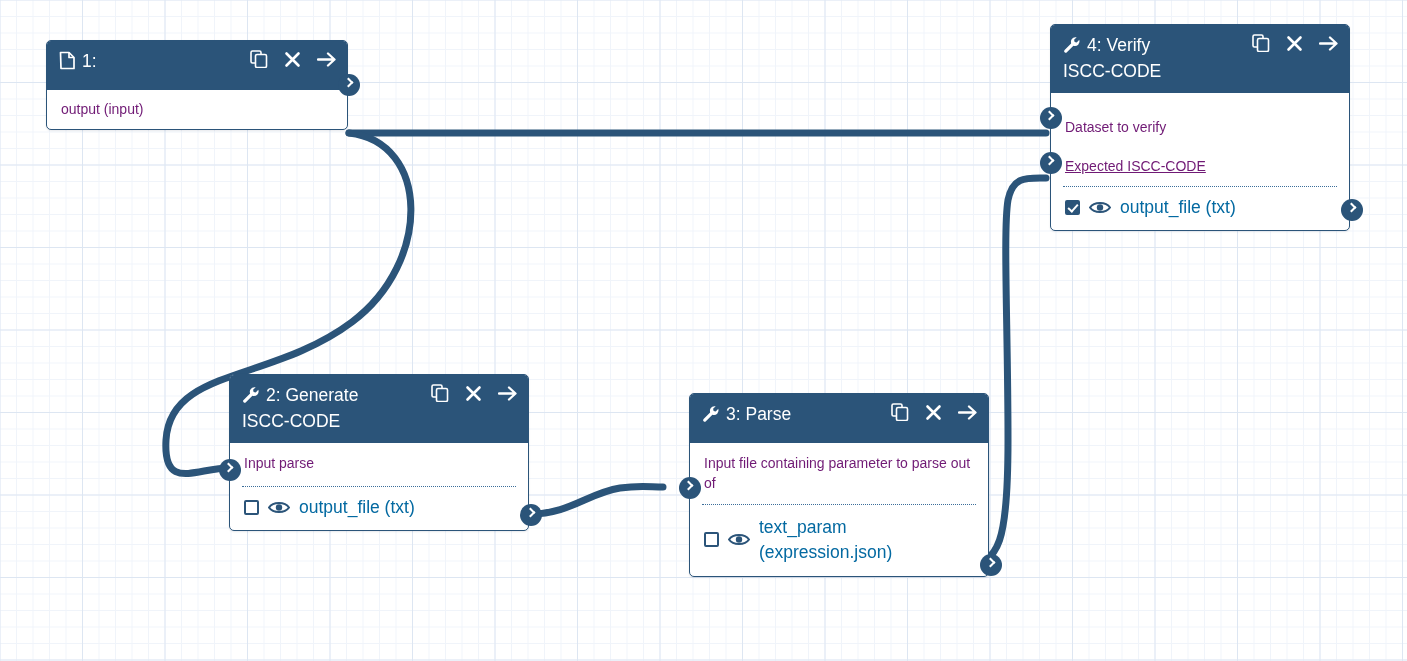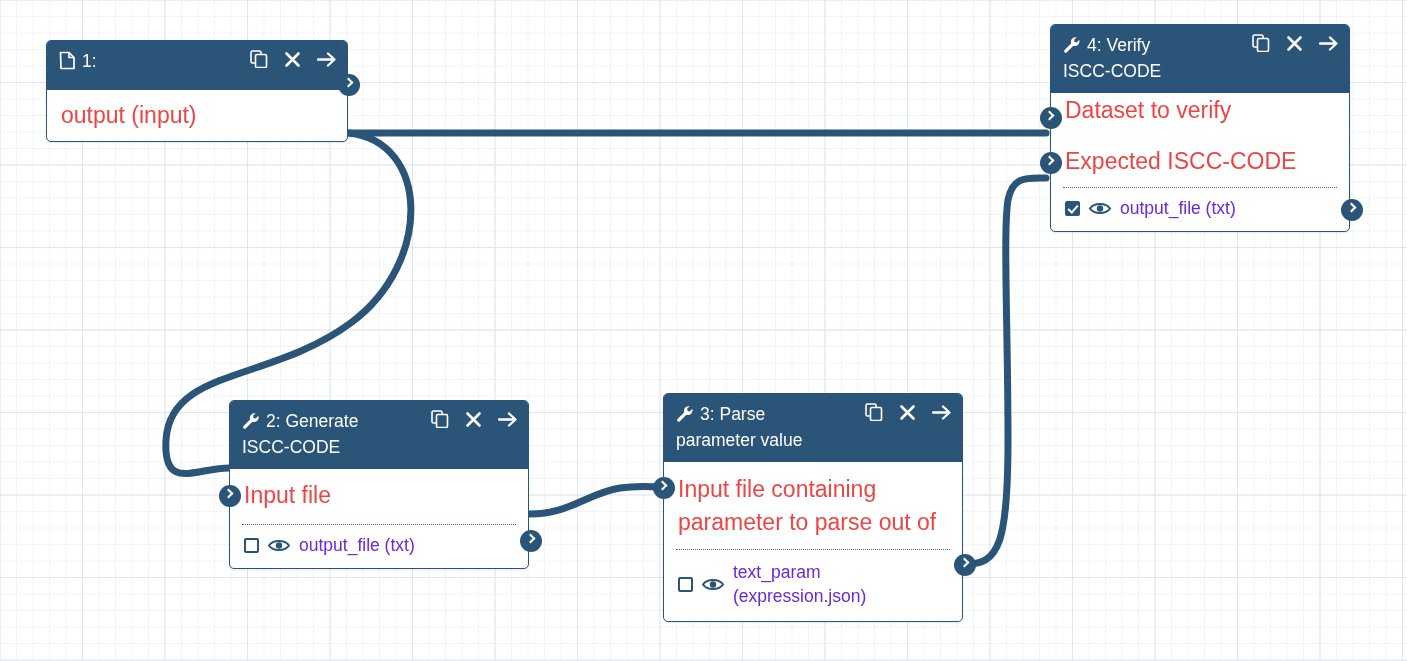--- a/index.html
+++ b/index.html
@@ -84,40 +84,40 @@
     line-height: 0;
   }
 
   .node-body {
     padding: 0;
   }
 
   .port-row {
     position: relative;
     padding: 10px 14px;
-    font-size: 23px;
-    color: #ef4444;
+    font-size: 14px;
+    color: #701a75;
     line-height: 1.33;
   }
   .port-row.input-row { padding-top: 11px; padding-bottom: 11px; }
 
   .sep {
     height: 0;
     border-top: 1px dotted #3c6e9a;
     margin: 2px 12px 0 12px;
   }
 
   .out-row {
     display: flex;
     align-items: center;
     gap: 9px;
     padding: 9px 14px 11px 14px;
     position: relative;
     font-size: 17.5px;
-    color: #6d28d9;
+    color: #0369a1;
   }
   .out-row .out-label { line-height: 1.3; }
 
   .checkbox {
     width: 15px; height: 15px;
     box-sizing: border-box;
     border: 2px solid #2b5479;
     border-radius: 2px;
     flex: 0 0 auto;
     background: #ffffff;
@@ -200,21 +200,21 @@
             </svg>
         </span>
       </span>
     </div>
     <div class="node-body">
       <div class="port-row">output (input)</div>
     </div>
     <div class="knob out" style="left:291px; top:33px;"></div>
   </div>
 
-  <div class="node" id="node2" style="left:229px; top:374px; width:300px;margin-top:26px;">
+  <div class="node" id="node2" style="left:229px; top:374px; width:300px;">
     <div class="node-header">
       <span class="node-title-line">
         <span class="hdr-icon">
           <svg width="18" height="18" viewBox="0 0 18 18">
               <path d="M12.4 1.2a4.6 4.6 0 0 0-4.3 6.2L1.6 13.9a1.6 1.6 0 0 0 0 2.3 1.6 1.6 0 0 0 2.3 0l6.5-6.5a4.6 4.6 0 0 0 5.9-5.9l-2.6 2.6-2.1-.5-.5-2.1 2.6-2.6a4.6 4.6 0 0 0-1.3-.0z" fill="#ffffff"></path>
             </svg>
         </span><span>2: Generate</span>
       </span>
       <span class="node-title-line">ISCC-CODE</span>
       <span class="hdr-actions">
@@ -230,47 +230,46 @@
             </svg>
         </span>
         <span>
           <svg width="20" height="17" viewBox="0 0 20 17">
               <path d="M1 8.5 H17 M11 2.5 L17.5 8.5 L11 14.5" fill="none" stroke="#ffffff" stroke-width="2.3" stroke-linecap="round" stroke-linejoin="round"></path>
             </svg>
         </span>
       </span>
     </div>
     <div class="node-body">
-      <div class="port-row input-row">Input file</div>
+      <div class="port-row input-row">Input parse</div>
       <div class="sep"></div>
       <div class="out-row">
         <span class="checkbox"></span>
         <span class="eye">
           <svg width="22" height="15" viewBox="0 0 22 15">
               <path d="M1 7.5 C5 1.5 17 1.5 21 7.5 C17 13.5 5 13.5 1 7.5 Z" fill="none" stroke="#2b5479" stroke-width="2"></path>
               <circle cx="11" cy="7.5" r="3.2" fill="#2b5479"></circle>
             </svg>
         </span>
         <span class="out-label">output_file (txt)</span>
       </div>
     </div>
     <div class="knob in" style="left:-11px; top:84px;"></div>
     <div class="knob out" style="left:290px; top:129px;"></div>
   </div>
 
-  <div class="node" id="node3" style="left:663px; top:393px; width:300px;">
+  <div class="node" id="node3" style="left:689px; top:393px; width:300px;">
     <div class="node-header">
       <span class="node-title-line">
         <span class="hdr-icon">
           <svg width="18" height="18" viewBox="0 0 18 18">
               <path d="M12.4 1.2a4.6 4.6 0 0 0-4.3 6.2L1.6 13.9a1.6 1.6 0 0 0 0 2.3 1.6 1.6 0 0 0 2.3 0l6.5-6.5a4.6 4.6 0 0 0 5.9-5.9l-2.6 2.6-2.1-.5-.5-2.1 2.6-2.6a4.6 4.6 0 0 0-1.3-.0z" fill="#ffffff"></path>
             </svg>
         </span><span>3: Parse</span>
       </span>
-      <span class="node-title-line">parameter value</span>
       <span class="hdr-actions">
         <span>
           <svg width="18" height="18" viewBox="0 0 18 18">
               <rect x="1" y="1" width="10" height="12" rx="1.5" fill="none" stroke="#ffffff" stroke-width="1.6"></rect>
               <rect x="5.5" y="4.5" width="11" height="13" rx="1.5" fill="#2b5479" stroke="#ffffff" stroke-width="1.6"></rect>
             </svg>
         </span>
         <span>
           <svg width="17" height="17" viewBox="0 0 17 17">
               <path d="M2.5 2.5 L14.5 14.5 M14.5 2.5 L2.5 14.5" stroke="#ffffff" stroke-width="2.6" stroke-linecap="round"></path>
@@ -324,22 +323,22 @@
             </svg>
         </span>
         <span>
           <svg width="20" height="17" viewBox="0 0 20 17">
               <path d="M1 8.5 H17 M11 2.5 L17.5 8.5 L11 14.5" fill="none" stroke="#ffffff" stroke-width="2.3" stroke-linecap="round" stroke-linejoin="round"></path>
             </svg>
         </span>
       </span>
     </div>
     <div class="node-body">
-      <div class="port-row input-row" style="padding-top:2px; padding-bottom:10px;">Dataset to verify</div>
-      <div class="port-row input-row" style="padding-top:10px; padding-bottom:9px;">Expected ISCC-CODE</div>
+      <div class="port-row input-row" style="padding-top:25px; padding-bottom:10px;">Dataset to verify</div>
+      <div class="port-row input-row" style="padding-top:10px; padding-bottom:9px;text-decoration:underline;">Expected ISCC-CODE</div>
       <div class="sep"></div>
       <div class="out-row">
         <span class="checkbox checked"></span>
         <span class="eye">
           <svg width="22" height="15" viewBox="0 0 22 15">
               <path d="M1 7.5 C5 1.5 17 1.5 21 7.5 C17 13.5 5 13.5 1 7.5 Z" fill="none" stroke="#2b5479" stroke-width="2"></path>
               <circle cx="11" cy="7.5" r="3.2" fill="#2b5479"></circle>
             </svg>
         </span>
         <span class="out-label">output_file (txt)</span>

